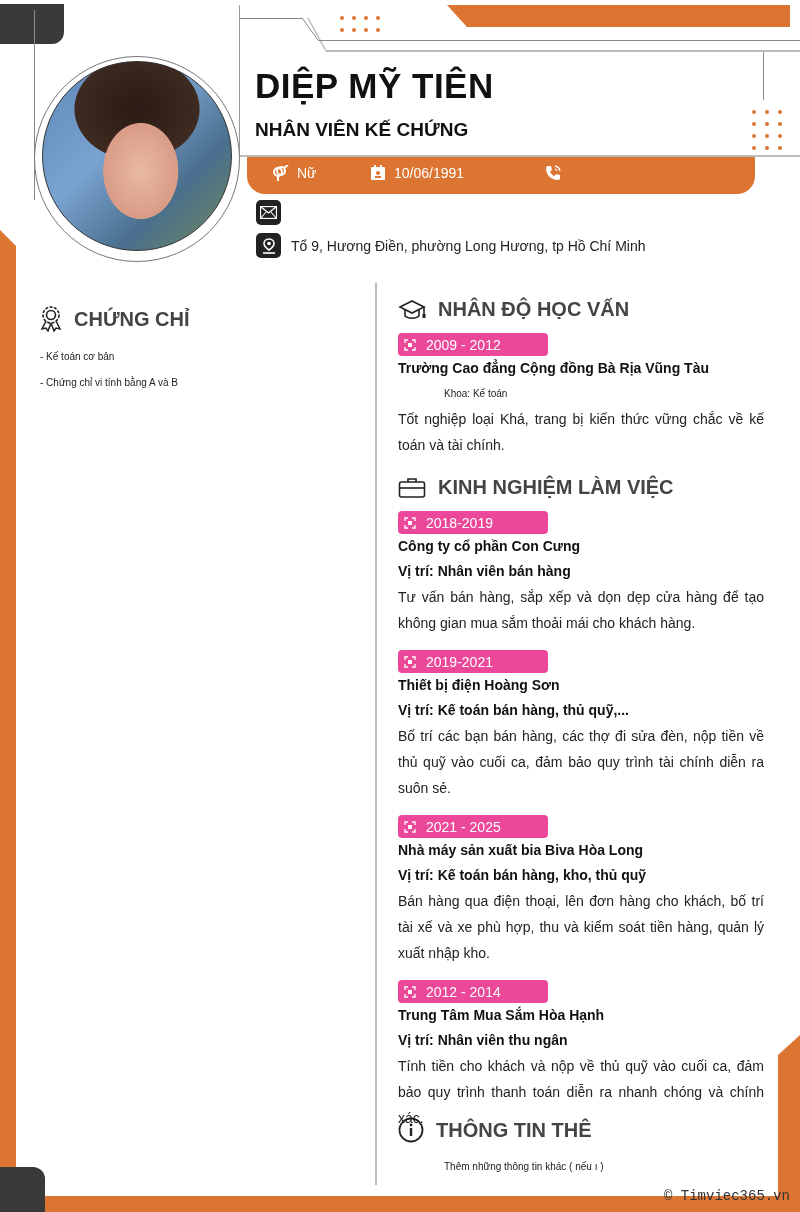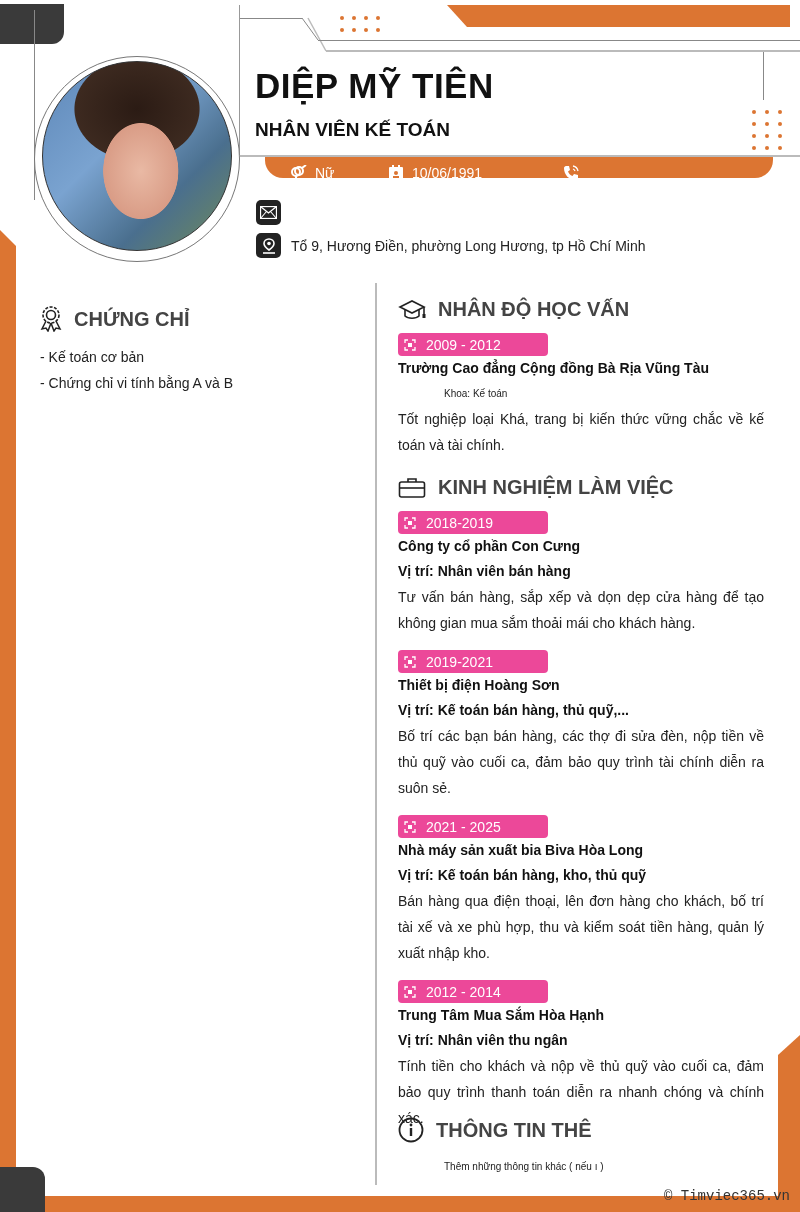--- a/index.html
+++ b/index.html
@@ -31,31 +31,31 @@
     .header-line-v { left: 239px; top: 5px; width: 1px; height: 150px; background: #999; }
     .header-line-h1 { left: 240px; top: 18px; width: 62px; height: 1px; background: #888; }
     .header-line-h2 { left: 318px; top: 40px; width: 482px; height: 1px; background: #888; }
     .header-line-h3 { left: 326px; top: 50px; width: 474px; height: 2px; background: #bbb; }
     .header-line-v2 { left: 763px; top: 52px; width: 1px; height: 48px; background: #888; }
     .header-line-h4 { left: 240px; top: 155px; width: 560px; height: 2px; background: #bbb; }
 
     .name { left: 255px; top: 66px; font-size: 35px; font-weight: bold; color: #111; letter-spacing: 0.5px; }
     .job { left: 255px; top: 119px; font-size: 19px; font-weight: bold; color: #111; }
 
-    .info-bar { left: 265px; top: 157px; width: 508px; height: 21px; background: #dc7532; border-bottom-left-radius: 18px; border-bottom-right-radius: 18px; }
+    .info-bar { left: 247px; top: 157px; width: 508px; height: 37px; background: #dc7532; border-bottom-left-radius: 18px; border-bottom-right-radius: 18px; }
     .info-item { position: absolute; top: 0; height: 31px; display: flex; align-items: center; gap: 8px; color: #fff; font-size: 14px; }
     .info-item svg { display: block; }
 
     .contact-row { left: 256px; display: flex; align-items: center; gap: 10px; font-size: 14px; color: #222; }
     .contact-icon { width: 25px; height: 25px; border-radius: 5px; background: #222; display: flex; align-items: center; justify-content: center; }
 
     .divider { left: 375px; top: 283px; width: 2px; height: 902px; background: #bbb; }
 
     .sec-title { display: flex; align-items: center; gap: 12px; font-size: 20px; font-weight: bold; color: #444; }
-    .cert-list { left: 40px; top: 344px; font-size: 14px; color: #222; line-height: 26px; }
+    .cert-list { left: 40px; top: 344px; font-size: 10px; color: #222; line-height: 26px; }
 
     .right-col { left: 398px; width: 366px; }
     .badge { width: 150px; height: 23px; background: #ec4899; border-radius: 4px; color: #fff; font-size: 14px; display: flex; align-items: center; padding-left: 6px; gap: 10px; }
     .line-b { font-size: 14px; font-weight: bold; color: #111; height: 25px; line-height: 25px; }
     .line-n { font-size: 10px; color: #222; height: 25px; line-height: 25px; margin-left: 46px; }
     .para { font-size: 14px; color: #222; line-height: 26px; text-align: justify; }
 
     .footer { left: 636px; top: 1188px; font-family: "Liberation Mono", monospace; font-size: 14px; color: #333; margin-left: 28px; }
   </style>
 </head>
@@ -102,21 +102,21 @@
 </svg>
 <div class="abs header-line-h2"></div>
 <div class="abs header-line-h3"></div>
 <div class="abs header-line-v2"></div>
 <div class="abs header-line-h4"></div>
 
 <div class="abs photo-wrap"></div>
 <div class="abs photo"></div>
 
 <div class="abs name">DIỆP MỸ TIÊN</div>
-<div class="abs job">NHÂN VIÊN KẾ TOÁN</div>
+<div class="abs job">NHÂN VIÊN KẾ CHỨNG</div>
 
 <div class="abs info-bar">
   <div class="info-item" style="left:24px;">
     <svg width="18" height="16" viewBox="0 0 18 16">
       <circle cx="7" cy="7" r="4" fill="none" stroke="#fff" stroke-width="2"></circle>
       <circle cx="10" cy="6" r="4" fill="none" stroke="#fff" stroke-width="2"></circle>
       <line x1="7" y1="11" x2="7" y2="16" stroke="#fff" stroke-width="2"></line>
       <line x1="13" y1="3" x2="17" y2="0" stroke="#fff" stroke-width="2"></line>
     </svg>
     <span>Nữ</span>

